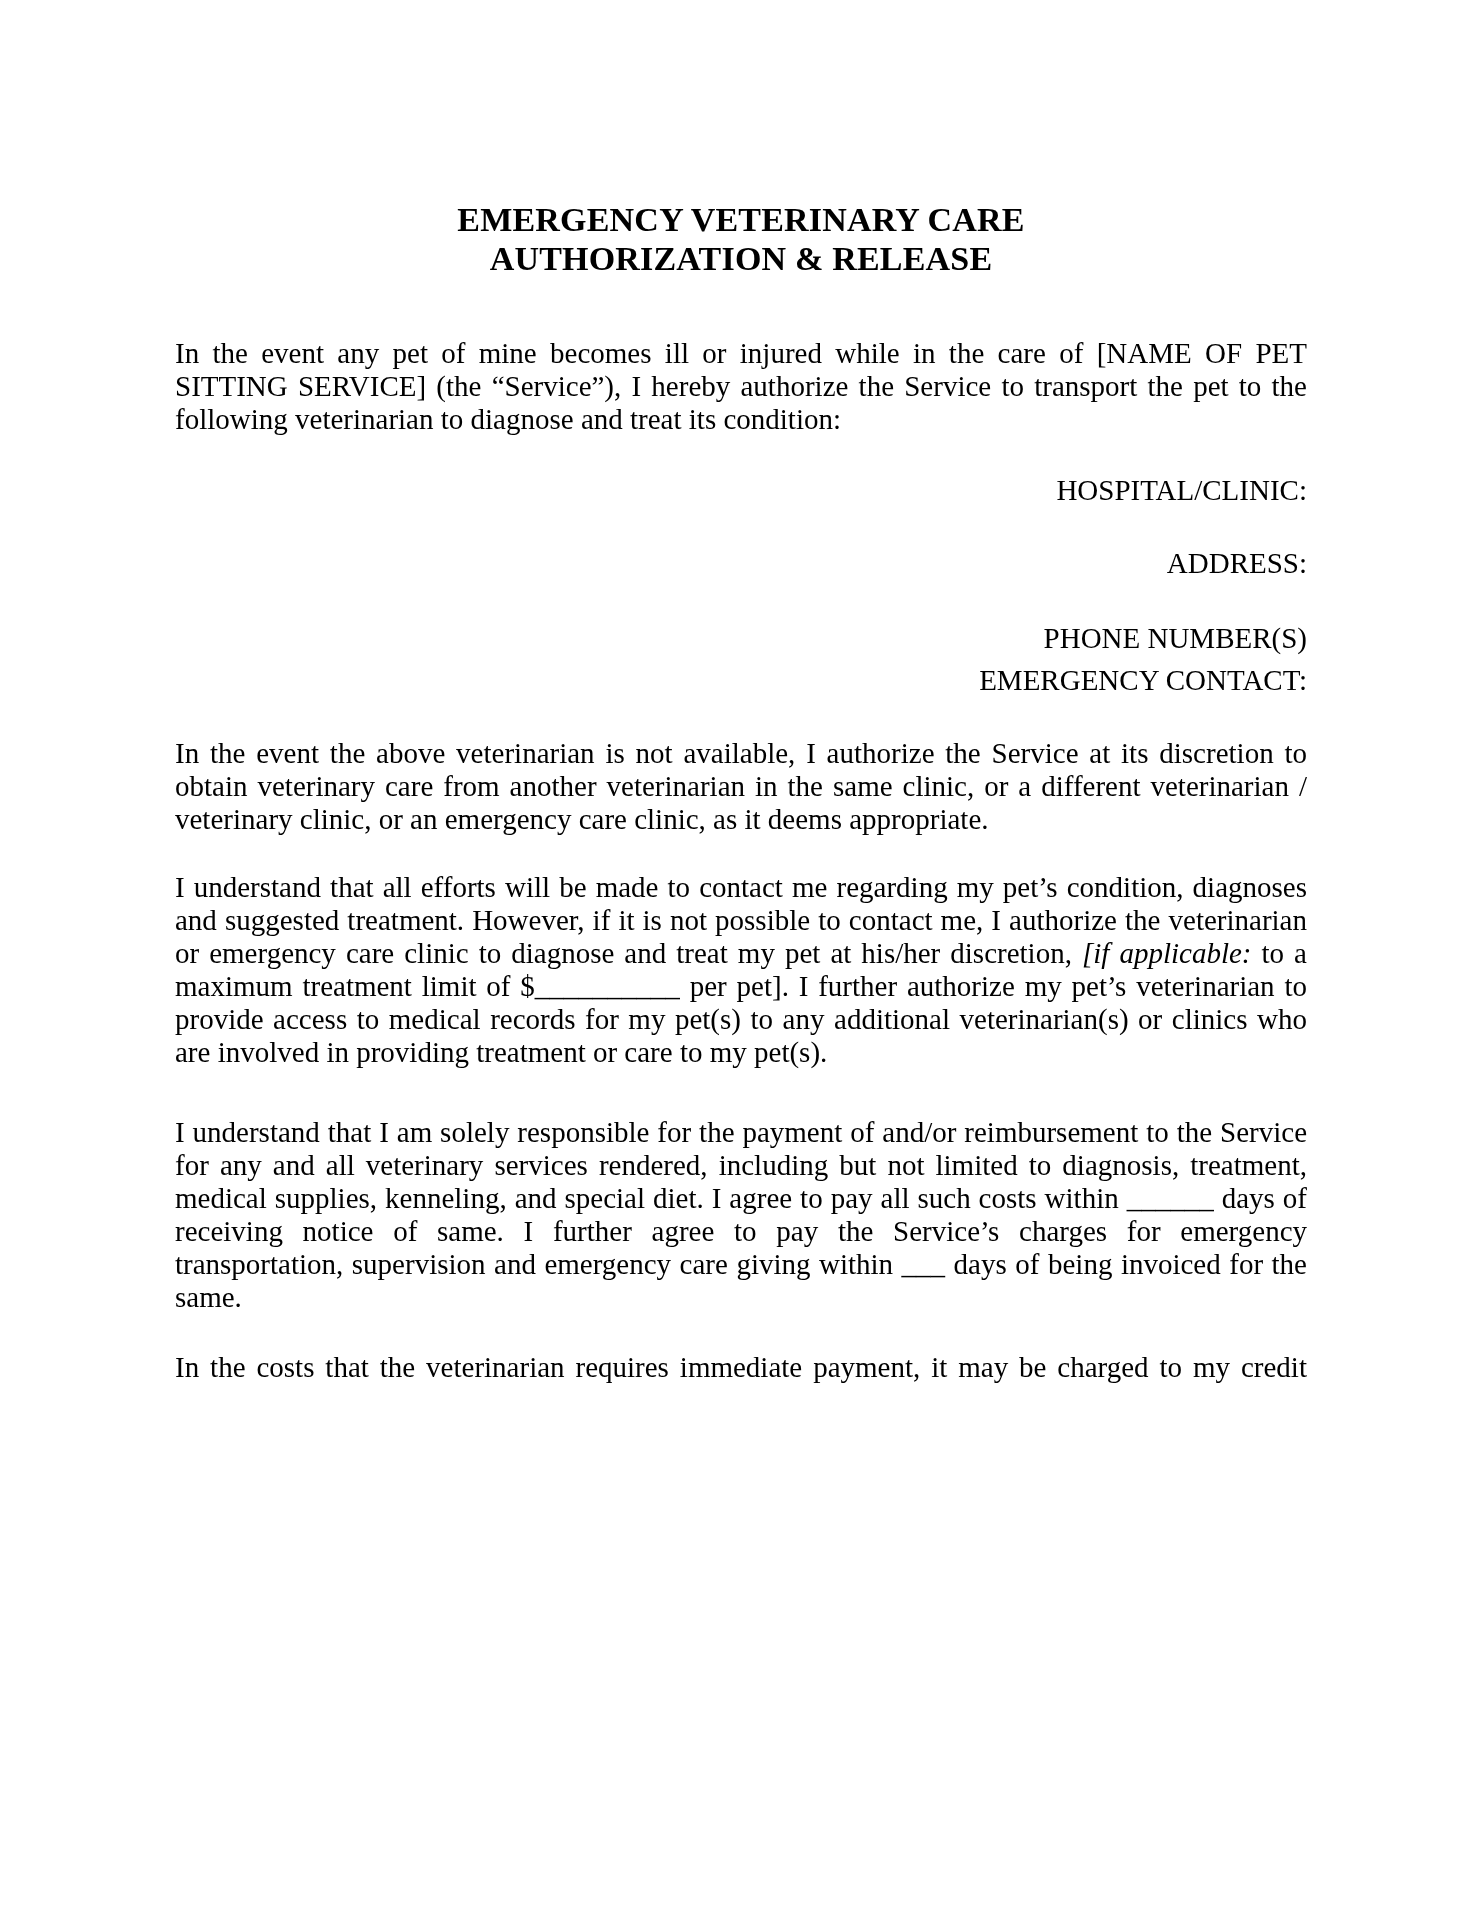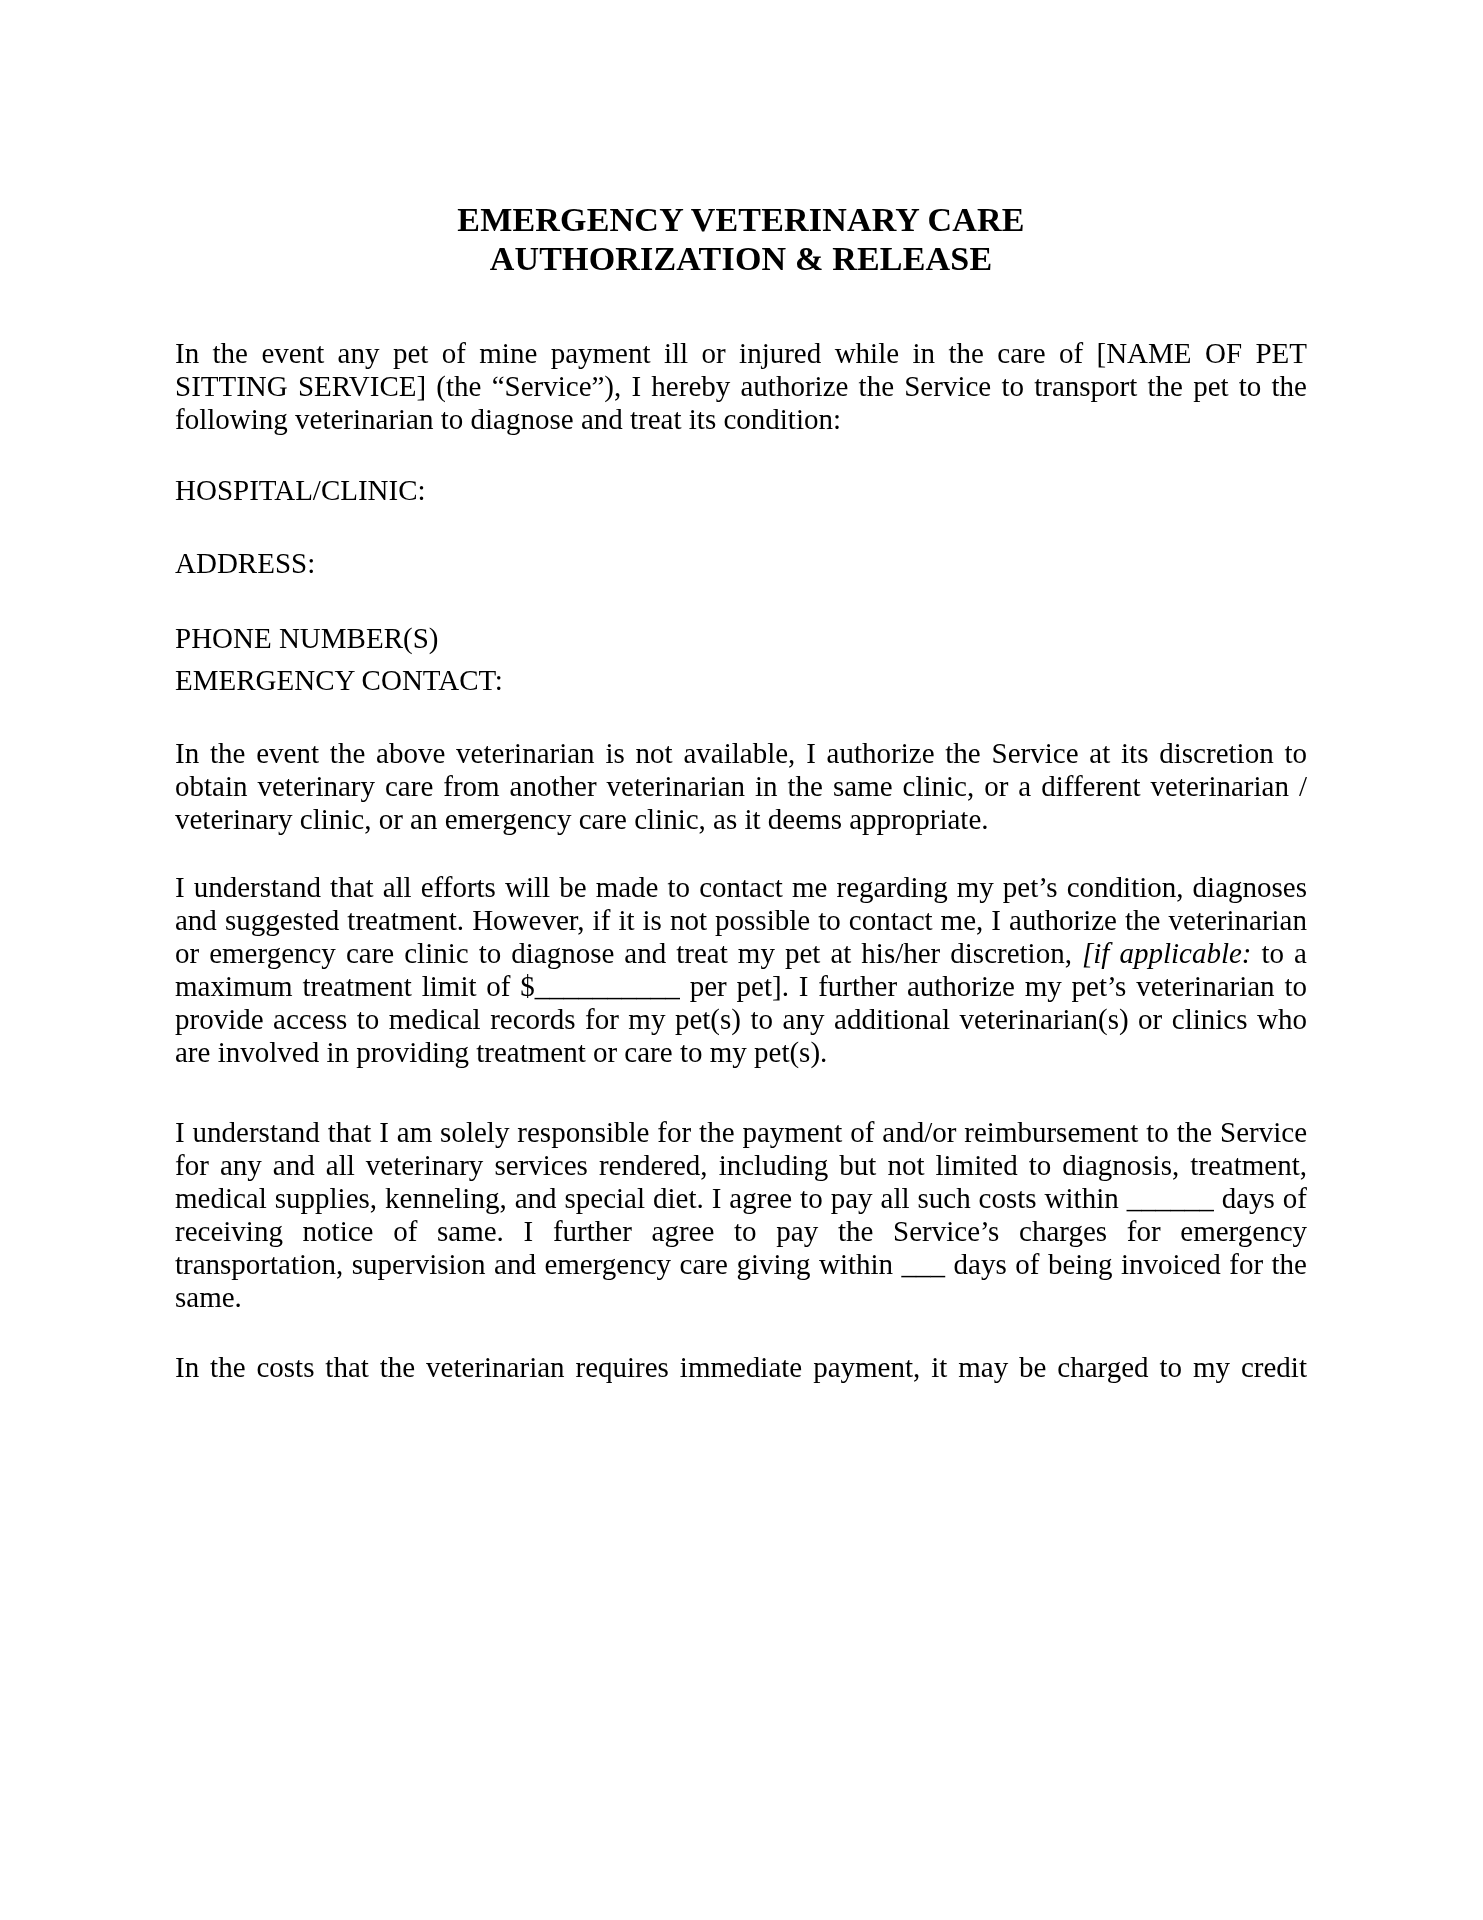--- a/index.html
+++ b/index.html
@@ -29,21 +29,21 @@
     font-size: 29px;
     line-height: 33px;
     text-align: justify;
     margin: 0;
   }
   .para-intro        { margin-top: 59px; }
   .field-label {
     font-size: 29px;
     line-height: 33px;
     margin: 0;
-    text-align: left;
+    text-align: right;
   }
   .field-hospital    { margin-top: 38px; }
   .field-doctor      { margin-top: 9px; }
   .field-address     { margin-top: 40px; }
   .field-phone       { margin-top: 42px; }
   .field-emergency   { margin-top: 9px; }
   .para-alternate    { margin-top: 40px; }
   .para-treatment    { margin-top: 35px; }
   .para-payment      { margin-top: 47px; }
   .para-creditcard   { margin-top: 37px; }
@@ -59,21 +59,21 @@
 </head>
 <body>
 
 <div class="page">
 
   <div class="doc-title">
     <div>EMERGENCY VETERINARY CARE</div>
     <div>AUTHORIZATION &amp; RELEASE</div>
   </div>
 
-  <p class="body-text para-intro">In the event any pet of mine payment ill or injured while in the care of [NAME OF PET SITTING SERVICE] (the “Service”), I hereby authorize the Service to transport the pet to the following veterinarian to diagnose and treat its condition:</p>
+  <p class="body-text para-intro">In the event any pet of mine becomes ill or injured while in the care of [NAME OF PET SITTING SERVICE] (the “Service”), I hereby authorize the Service to transport the pet to the following veterinarian to diagnose and treat its condition:</p>
 
   <p class="field-label field-hospital">HOSPITAL/CLINIC:</p>
 
 
   <p class="field-label field-address">ADDRESS:</p>
 
   <p class="field-label field-phone">PHONE NUMBER(S)</p>
 
   <p class="field-label field-emergency">EMERGENCY CONTACT:</p>
 

